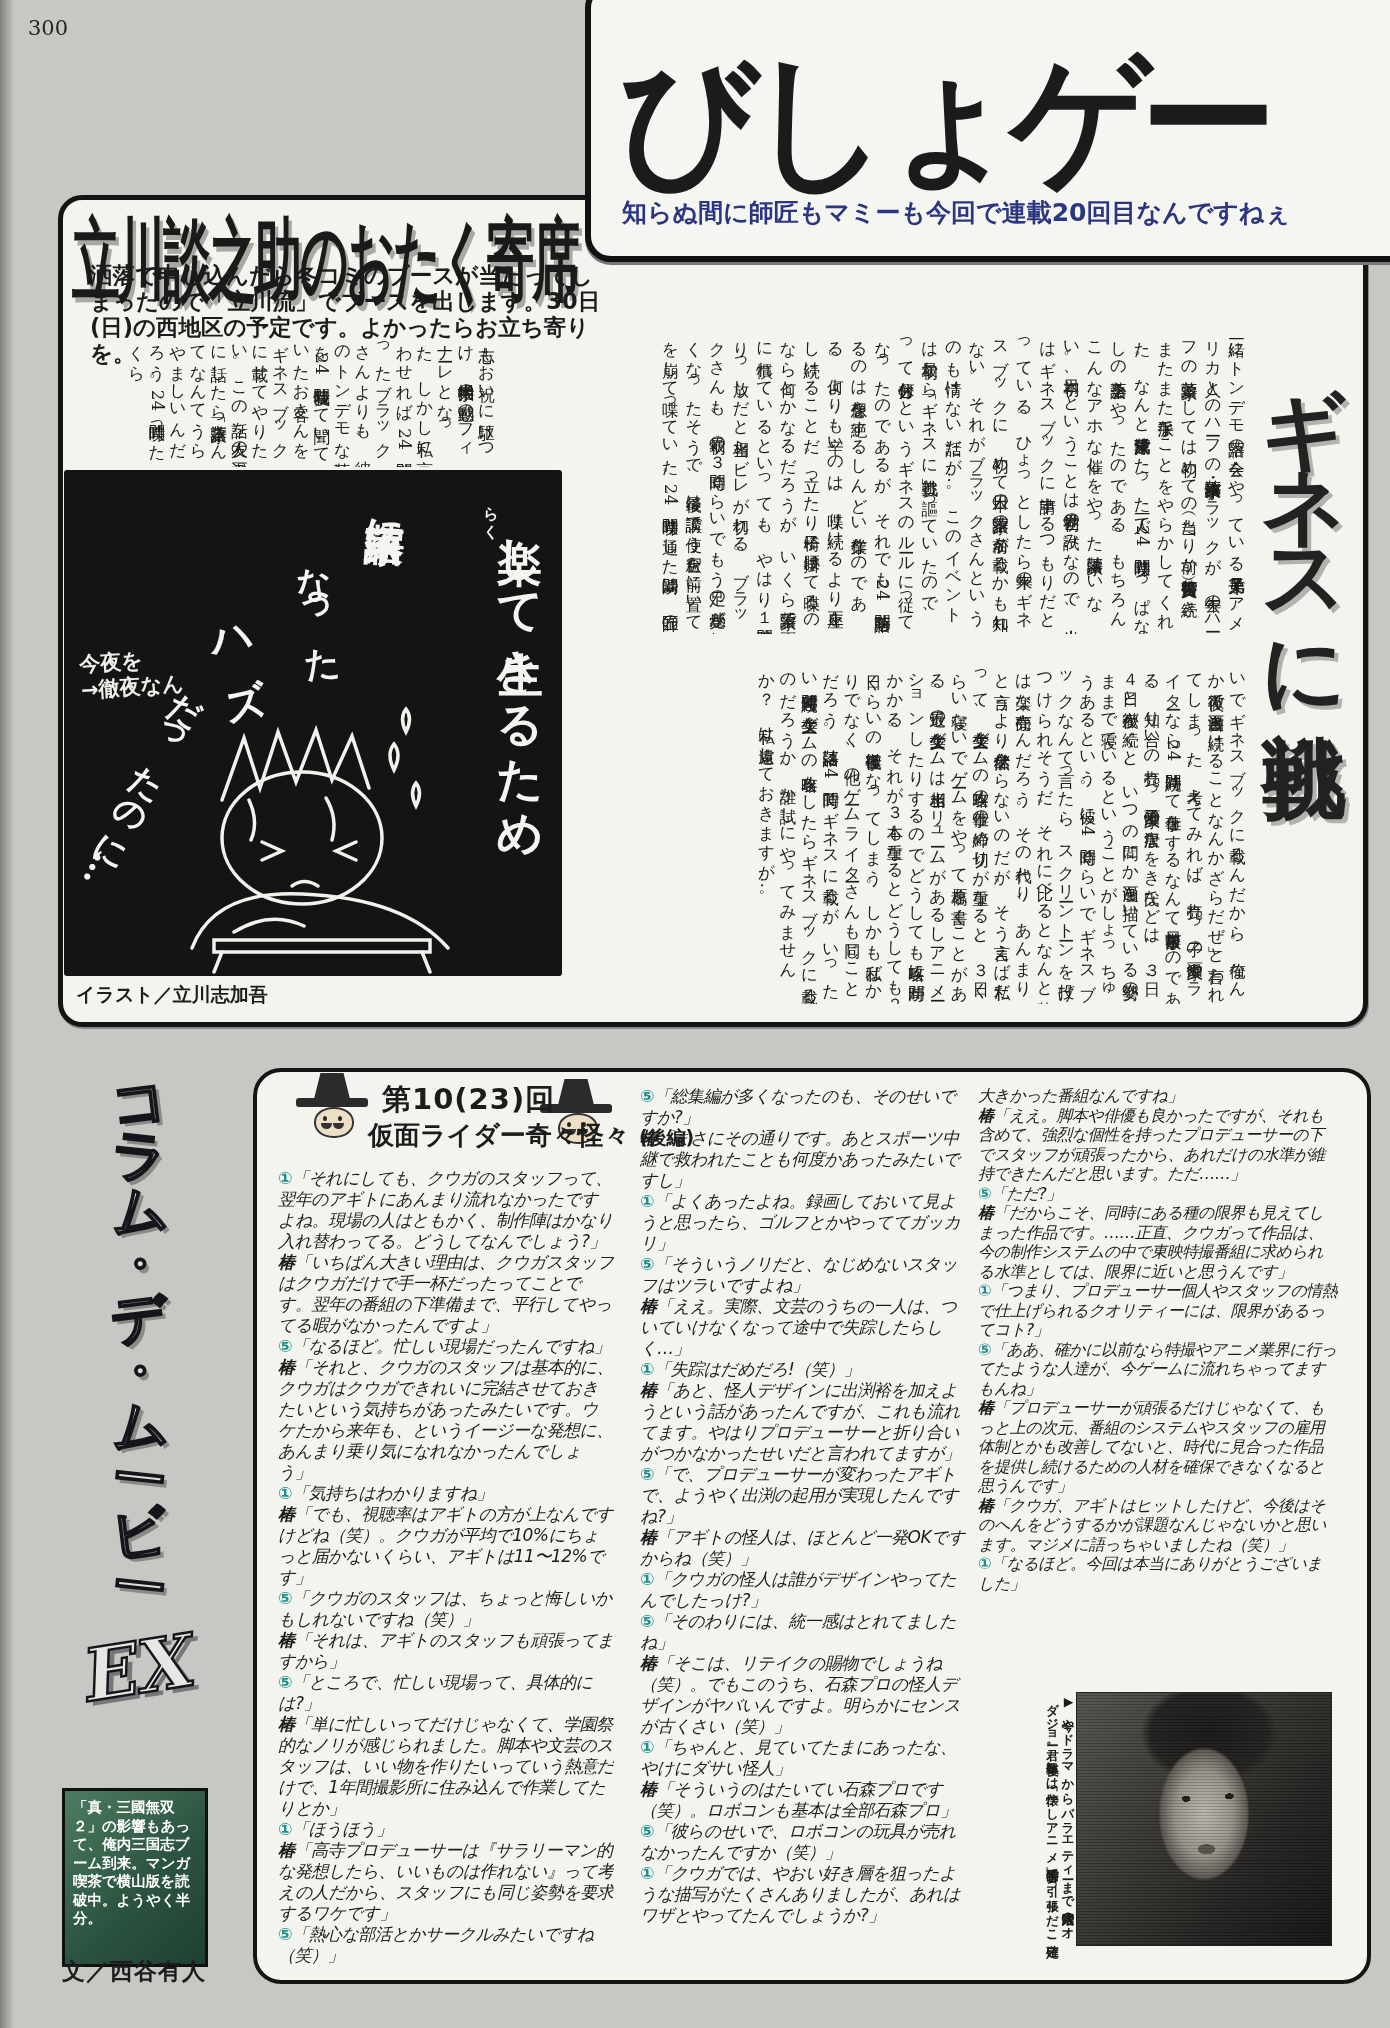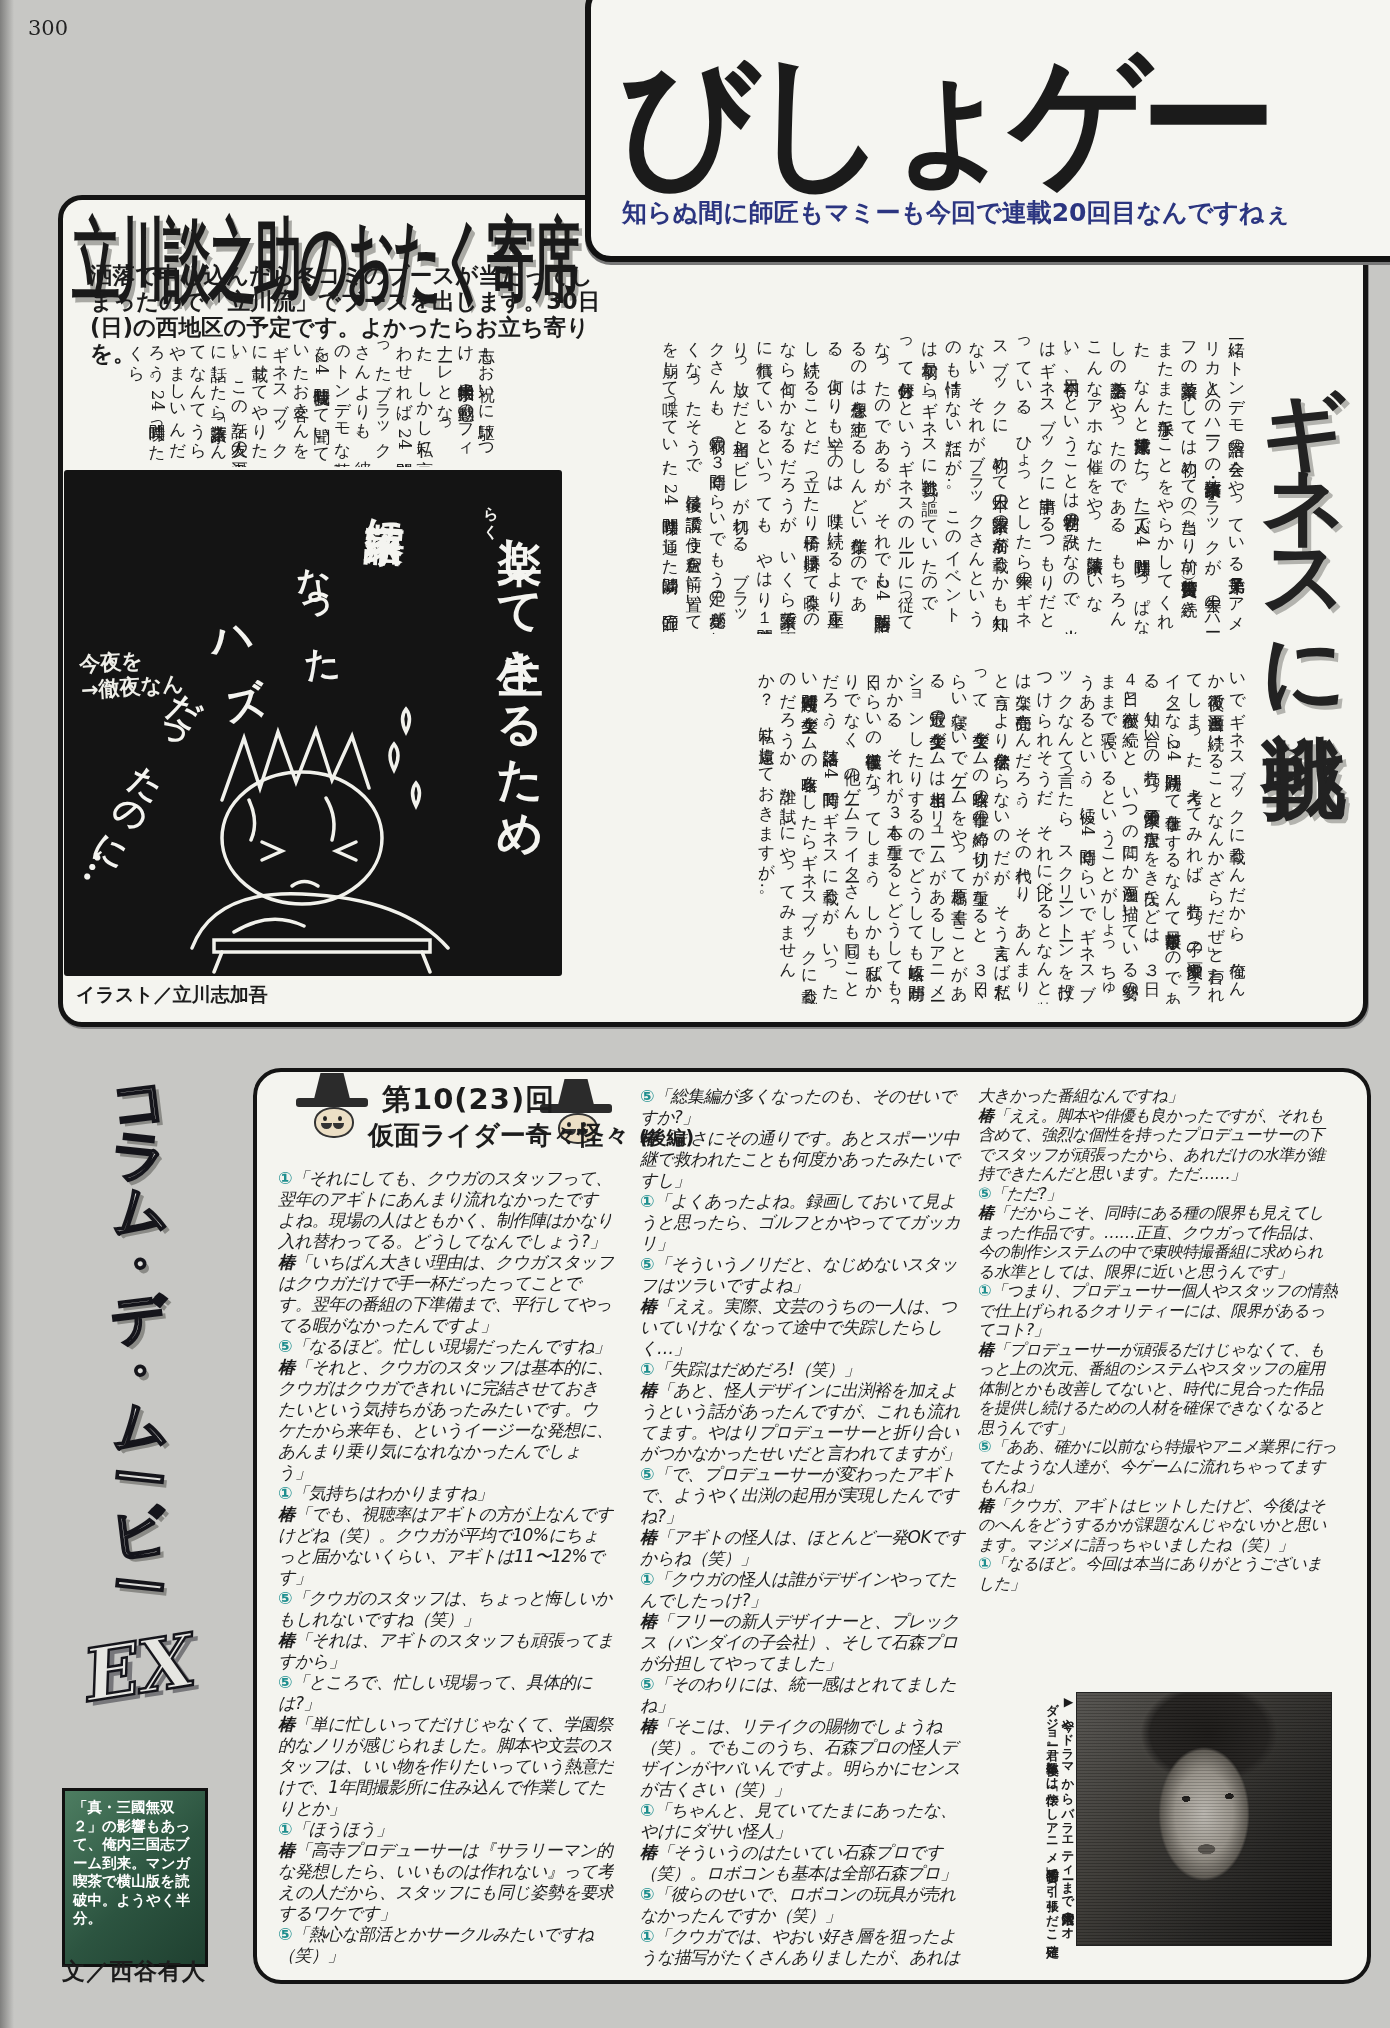--- a/index.html
+++ b/index.html
@@ -219,34 +219,33 @@
     <p class="utt"><span class="spk num">⑤</span>「総集編が多くなったのも、そのせいですか?」</p>
     <p class="utt"><span class="spk tsu">椿</span>「まさにその通りです。あとスポーツ中継で救われたことも何度かあったみたいですし」</p>
     <p class="utt"><span class="spk num">①</span>「よくあったよね。録画しておいて見ようと思ったら、ゴルフとかやっててガッカリ」</p>
     <p class="utt"><span class="spk num">⑤</span>「そういうノリだと、なじめないスタッフはツラいですよね」</p>
     <p class="utt"><span class="spk tsu">椿</span>「ええ。実際、文芸のうちの一人は、ついていけなくなって途中で失踪したらしく…」</p>
     <p class="utt"><span class="spk num">①</span>「失踪はだめだろ!（笑）」</p>
     <p class="utt"><span class="spk tsu">椿</span>「あと、怪人デザインに出渕裕を加えようという話があったんですが、これも流れてます。やはりプロデューサーと折り合いがつかなかったせいだと言われてますが」</p>
     <p class="utt"><span class="spk num">⑤</span>「で、プロデューサーが変わったアギトで、ようやく出渕の起用が実現したんですね?」</p>
     <p class="utt"><span class="spk tsu">椿</span>「アギトの怪人は、ほとんど一発OKですからね（笑）」</p>
     <p class="utt"><span class="spk num">①</span>「クウガの怪人は誰がデザインやってたんでしたっけ?」</p>
-    <p class="utt"><span class="spk tsu">椿</span>「フリーの新人デザイナーと、プレックス（バンダイの子会社）、そして石森プロが分担してやってました」</p>
     <p class="utt"><span class="spk num">⑤</span>「そのわりには、統一感はとれてましたね」</p>
     <p class="utt"><span class="spk tsu">椿</span>「そこは、リテイクの賜物でしょうね（笑）。でもこのうち、石森プロの怪人デザインがヤバいんですよ。明らかにセンスが古くさい（笑）」</p>
     <p class="utt"><span class="spk num">①</span>「ちゃんと、見ていてたまにあったな、やけにダサい怪人」</p>
     <p class="utt"><span class="spk tsu">椿</span>「そういうのはたいてい石森プロです（笑）。ロボコンも基本は全部石森プロ」</p>
     <p class="utt"><span class="spk num">⑤</span>「彼らのせいで、ロボコンの玩具が売れなかったんですか（笑）」</p>
     <p class="utt"><span class="spk num">①</span>「クウガでは、やおい好き層を狙ったような描写がたくさんありましたが、あれはワザとやってたんでしょうか?」</p>
   </div>
 <div class="abs ivcol" id="col3">
     <p class="utt">大きかった番組なんですね」</p>
     <p class="utt"><span class="spk tsu">椿</span>「ええ。脚本や俳優も良かったですが、それも含めて、強烈な個性を持ったプロデューサーの下でスタッフが頑張ったから、あれだけの水準が維持できたんだと思います。ただ……」</p>
     <p class="utt"><span class="spk num">⑤</span>「ただ?」</p>
     <p class="utt"><span class="spk tsu">椿</span>「だからこそ、同時にある種の限界も見えてしまった作品です。……正直、クウガって作品は、今の制作システムの中で東映特撮番組に求められる水準としては、限界に近いと思うんです」</p>
     <p class="utt"><span class="spk num">①</span>「つまり、プロデューサー個人やスタッフの情熱で仕上げられるクオリティーには、限界があるってコト?」</p>
+    <p class="utt"><span class="spk num">⑤</span>「ああ、確かに以前なら特撮やアニメ業界に行ってたような人達が、今ゲームに流れちゃってますもんね」</p>
     <p class="utt"><span class="spk tsu">椿</span>「プロデューサーが頑張るだけじゃなくて、もっと上の次元、番組のシステムやスタッフの雇用体制とかも改善してないと、時代に見合った作品を提供し続けるための人材を確保できなくなると思うんです」</p>
-    <p class="utt"><span class="spk num">⑤</span>「ああ、確かに以前なら特撮やアニメ業界に行ってたような人達が、今ゲームに流れちゃってますもんね」</p>
     <p class="utt"><span class="spk tsu">椿</span>「クウガ、アギトはヒットしたけど、今後はそのへんをどうするかが課題なんじゃないかと思います。マジメに語っちゃいましたね（笑）」</p>
     <p class="utt"><span class="spk num">①</span>「なるほど。今回は本当にありがとうございました」</p>
   </div>
 
 <div class="abs" id="photo"></div>
 <div class="abs" id="photoCap">▶今やドラマからバラエティーまで大活躍のオダジョー君。数年後には「懐かしアニメ」的特番で引っ張りだこ確定</div>
 
 </body></html>

